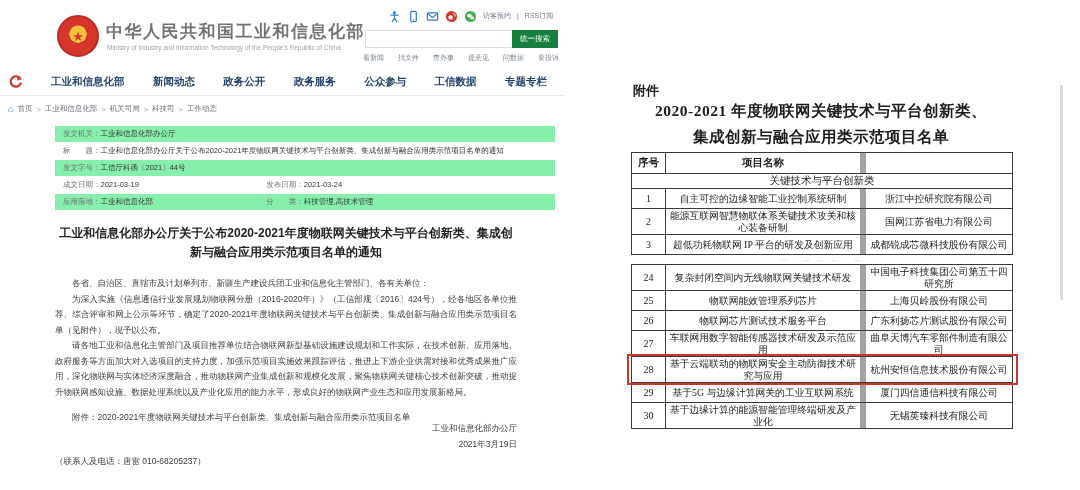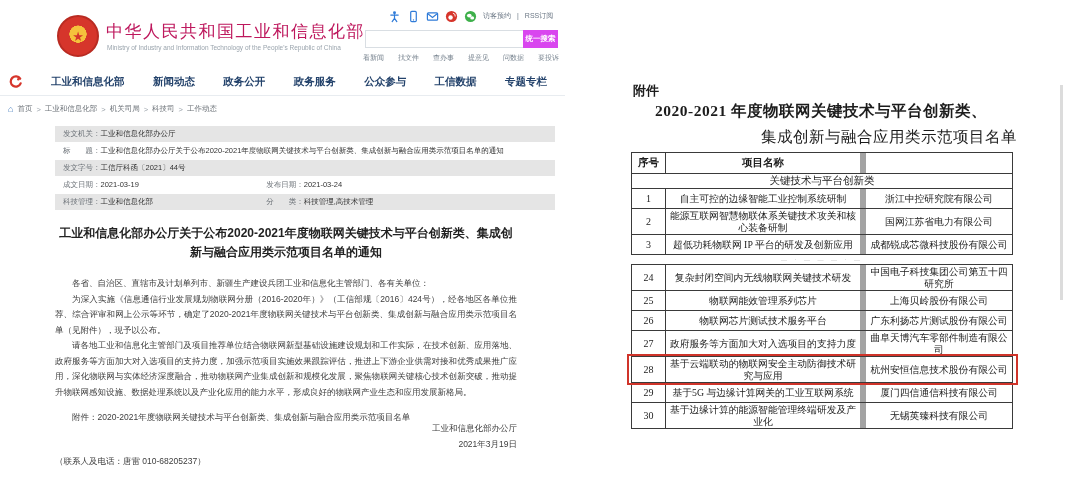--- a/index.html
+++ b/index.html
@@ -7,62 +7,62 @@
     font-family:"Liberation Sans","DejaVu Sans",sans-serif; color:#333; }
   .abs { position:absolute; }
 
   
   #left { position:absolute; left:0; top:0; width:565px; height:490px; background:#fff; }
 
   .emblem { left:57px; top:15px; width:42px; height:42px; border-radius:50%;
     background:radial-gradient(circle at 50% 45%, #f5c23c 0 30%, #d6352b 31% 100%);
     border:2px solid #b92b22; display:flex; align-items:center; justify-content:center;
     color:#d6352b; font-size:13px; }
-  .site-title { left:106px; top:20px; font-size:17px; font-weight:normal; color:#be185d; letter-spacing:1.5px; }
+  .site-title { left:106px; top:20px; font-size:17px; font-weight:bold; color:#737373; letter-spacing:1.5px; }
   .site-title-en { left:107px; top:44px; font-size:6.5px; color:#9aa4ad; width:240px; }
 
   .topbar { left:388px; top:9px; display:flex; align-items:center; gap:6px; }
   .tb-ic { width:13px; height:13px; display:inline-block; }
   .tb-txt { font-size:7px; color:#6b7785; }
 
   .searchbox { left:365px; top:30px; width:193px; height:18px; display:flex; }
   .search-input { flex:1; border:1px solid #d9dee3; border-right:none; background:#fff; height:18px; outline:none; font-size:8px; padding:0 4px; }
-  .search-btn { width:35px; height:18px; background:#d946ef; color:#fff; border:none; font-size:7.5px; cursor:pointer;font-weight:bold; }
+  .search-btn { width:46px; height:18px; background:#15803d; color:#fff; border:none; font-size:7.5px; cursor:pointer; }
   .quicklinks { left:363px; top:53px; width:196px; display:flex; justify-content:space-between; font-size:7px; color:#76828e; }
 
   .nav { left:0; top:68px; width:565px; height:28px; border-bottom:1px solid #e8ecf0; display:flex; align-items:center; }
   .nav-logo { margin-left:8px; width:15px; height:15px; }
   .nav-items { display:flex; width:540px; margin-left:28px; justify-content:space-between; padding-right:18px; }
   .nav-item { font-size:10.5px; font-weight:bold; color:#23426b; cursor:pointer; white-space:nowrap; }
 
   .crumbs { left:8px; top:104px; display:flex; align-items:center; gap:4px; font-size:7.5px; color:#6b7177; }
   .home-ic { color:#2f6db5; font-size:9px; }
   .crumb { cursor:pointer; }
   .crumb-sep { color:#98a0a8; }
 
   .meta { left:55px; top:126px; width:500px; }
   .meta-row { display:flex; min-height:16px; align-items:center; font-size:7.5px; padding:2px 8px; margin-bottom:1px; }
-  .meta-row.g { background:#e5e5e5; }
+  .meta-row.g { background:#86efac; }
   .m-label { color:#6b7177; white-space:pre; }
   .m-val { color:#333; }
   .m-half { width:42%; display:flex; }
 
   .doc-title { left:55px; top:224px; width:462px; text-align:center; font-size:12px; font-weight:bold; color:#222; line-height:19px; }
   .doc-body { left:55px; top:276px; width:462px; font-size:8.5px; line-height:15.5px; color:#3d3d3d; text-align:justify; }
   .doc-body p { text-indent:2em; }
   .doc-attach { margin-top:10px; }
   .doc-sign { left:55px; top:420px; width:462px; text-align:right; font-size:8.5px; line-height:16px; color:#3d3d3d; }
   .doc-contact { left:55px; top:456px; font-size:8.5px; color:#3d3d3d; }
 
   
   #right { position:absolute; left:625px; top:0; width:400px; height:490px; background:#fff;
     font-family:"Liberation Serif","DejaVu Serif",serif; color:#1c1c1c; }
   .att-label { left:8px; top:82px; font-size:13px; font-weight:bold; }
   .att-title1 { left:0; top:101px; width:392px; text-align:center; font-size:15.5px; font-weight:bold; letter-spacing:0.5px; }
-  .att-title2 { left:0; top:127px; width:392px; text-align:right; font-size:15.5px; font-weight:normal; letter-spacing:0.5px; }
+  .att-title2 { left:0; top:127px; width:392px; text-align:center; font-size:15.5px; font-weight:bold; letter-spacing:0.5px; }
 
   .att-table { left:6px; top:152px; width:382px; }
   .att-seg { border:1.5px solid #3a3a3a; }
   .tr { display:flex; border-top:1px solid #3a3a3a; }
   .att-seg .tr:first-child { border-top:none; }
   .td { padding:1px 3px; display:flex; align-items:center; justify-content:center; text-align:center; line-height:11.5px; }
   .td-no { width:34px; border-right:1px solid #3a3a3a; font-size:10px; }
   .td-name { width:200px; border-right:6px solid #a3a3a3; font-size:9.8px; }
   .td-org { flex:1; font-size:9.8px; }
   .hdr-row .td { font-size:10.5px; font-weight:bold; min-height:20px; }
@@ -187,21 +187,21 @@
           <span class="m-label">成文日期：</span>
           <span class="m-val">2021-03-19</span>
         </span>
       <span class="m-half">
           <span class="m-label">发布日期：</span>
           <span class="m-val">2021-03-24</span>
         </span>
     </div>
     <div class="meta-row g">
       <span class="m-half">
-          <span class="m-label">科技管理：</span>
+          <span class="m-label">应用落地：</span>
           <span class="m-val">工业和信息化部</span>
         </span>
       <span class="m-half">
           <span class="m-label">分　　类：</span>
           <span class="m-val">科技管理,高技术管理</span>
         </span>
     </div>
   </div>
 
   <div class="abs doc-title">工业和信息化部办公厅关于公布2020-2021年度物联网关键技术与平台创新类、集成创新与融合应用类示范项目名单的通知</div>
@@ -262,21 +262,21 @@
       <div class="td td-name">物联网能效管理系列芯片</div>
       <div class="td td-org">上海贝岭股份有限公司</div>
     </div>
         <div class="tr data-row">
       <div class="td td-no">26</div>
       <div class="td td-name">物联网芯片测试技术服务平台</div>
       <div class="td td-org">广东利扬芯片测试股份有限公司</div>
     </div>
         <div class="tr data-row">
       <div class="td td-no">27</div>
-      <div class="td td-name">政府服务等方面加大对入选项目的支持力度</div>
+      <div class="td td-name">车联网用数字智能传感器技术研发及示范应用</div>
       <div class="td td-org">曲阜天博汽车零部件制造有限公司</div>
     </div>
         <div class="tr data-row highlight">
       <div class="td td-no">28</div>
       <div class="td td-name">基于云端联动的物联网安全主动防御技术研究与应用</div>
       <div class="td td-org">杭州安恒信息技术股份有限公司</div>
     </div>
         <div class="tr data-row">
       <div class="td td-no">29</div>
       <div class="td td-name">基于5G 与边缘计算网关的工业互联网系统</div>

